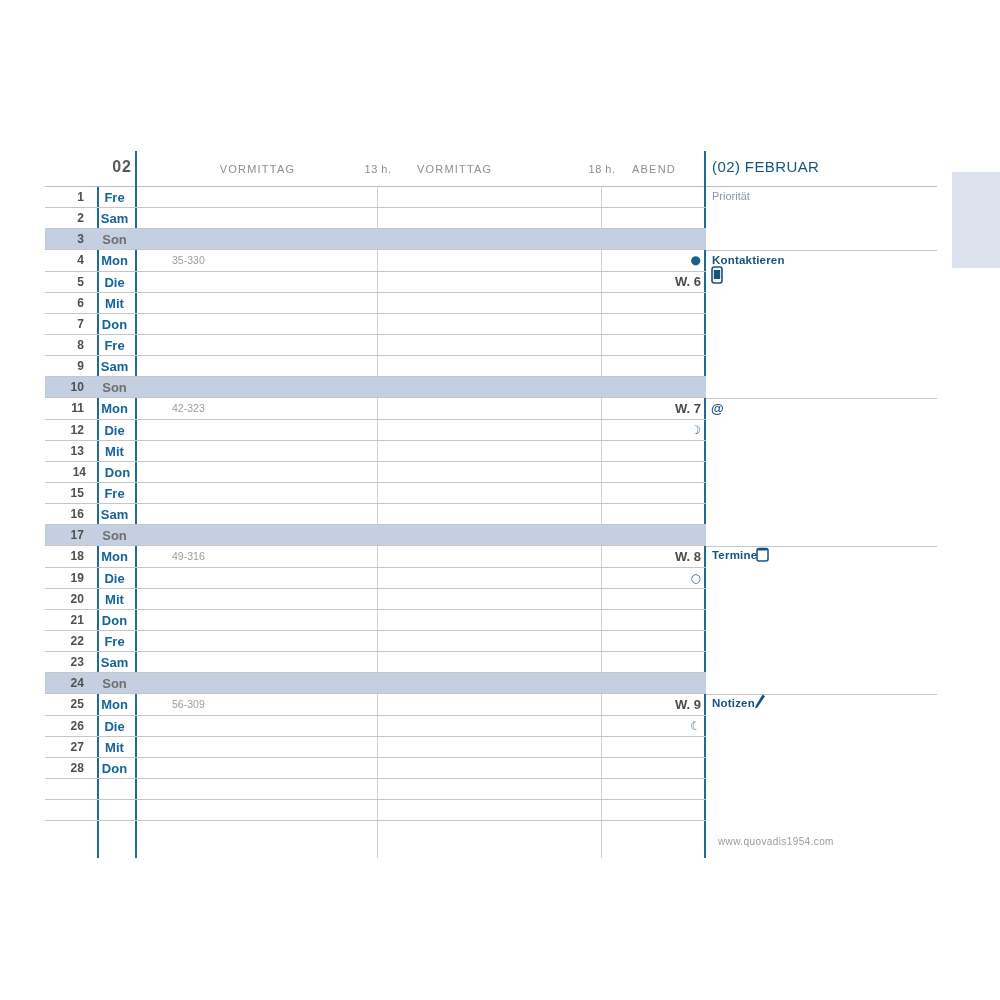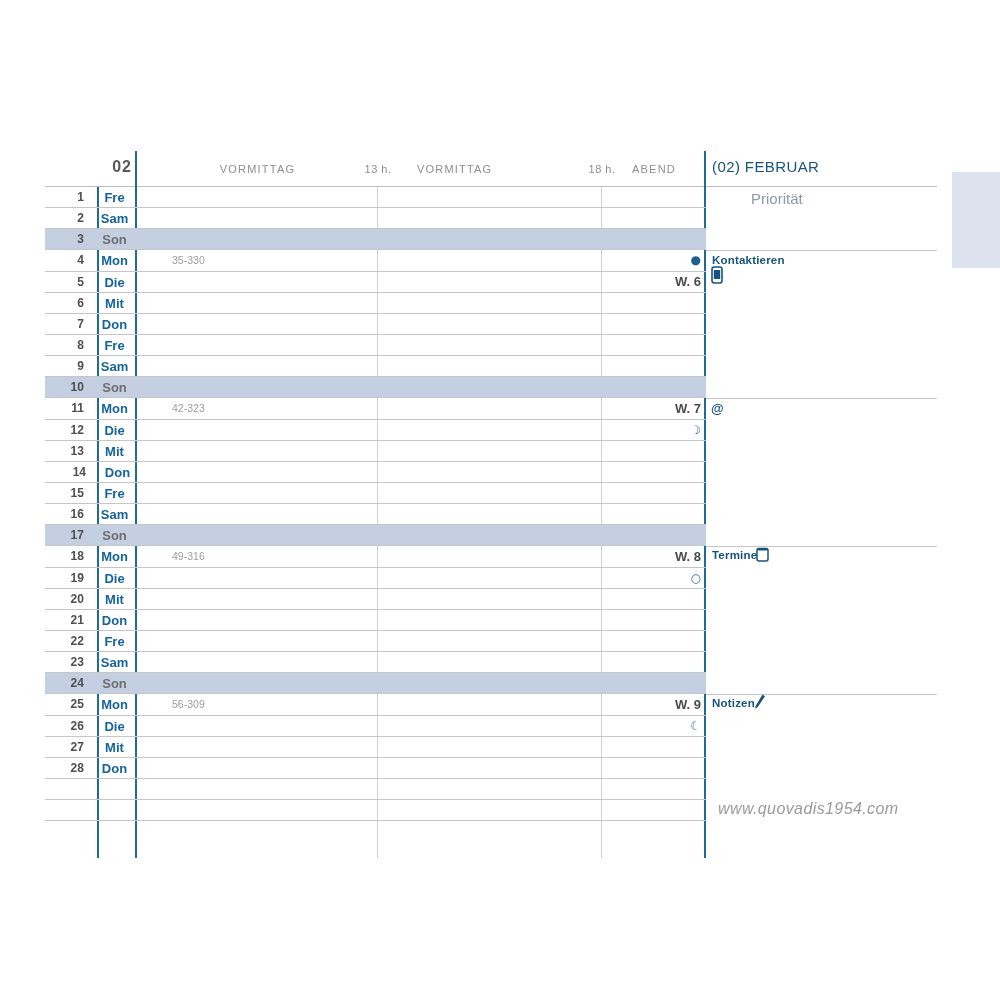--- a/index.html
+++ b/index.html
@@ -42,31 +42,31 @@
   .c-vorm{width:241px;margin-left:32px;}
   .c-nach{width:224px;}
   .c-abend{width:104px;display:flex;justify-content:flex-end;align-items:center;padding-right:5px;}
   .note{font-size:10.5px;color:#9c9c9c;line-height:21px;padding-left:7px;display:block;}
   .week{font-size:13px;font-weight:bold;color:#4c4c4c;}
   .moon{font-size:12px;color:#1d5f8e;font-family:"DejaVu Sans",sans-serif;line-height:1;}
 
   
   .sb-line{position:absolute;left:706px;width:231px;height:1px;background:#c6c6c6;}
   .sbl-1{top:250px;}.sbl-2{top:398px;}.sbl-3{top:546px;}.sbl-4{top:694px;}
-  .sb-light{position:absolute;left:751px;top:190px;font-size:15px;color:#8b98aa;}
+  .sb-light{position:absolute;left:712px;top:190px;font-size:11px;color:#8b98aa;}
   .sb-label{position:absolute;font-size:11.5px;font-weight:bold;color:#17537f;letter-spacing:.2px;}
   .sb-kontakt{left:712px;top:254px;}
   .sb-at{left:711px;top:401px;font-size:13px;}
   .sb-termine{left:712px;top:549px;}
   .sb-notizen{left:712px;top:697px;text-align:right;}
   .sb-icon{position:absolute;}
   .ic-phone{left:711px;top:266px;}
   .ic-notepad{left:756px;top:546px;}
   .ic-pen{left:753px;top:693px;}
-  .sb-url{position:absolute;left:718px;top:800px;font-size:16px;color:#9b9b9b;letter-spacing:.4px;font-style:italic;}
+  .sb-url{position:absolute;left:718px;top:836px;font-size:10px;color:#9b9b9b;letter-spacing:.4px;}
 
   
   .edge-tab{position:absolute;left:952px;top:172px;width:48px;height:96px;background:#dce3ee;}
 </style>
 </head>
 <body>
 
 <div id="page">
 
   <div class="month-number">02</div>

